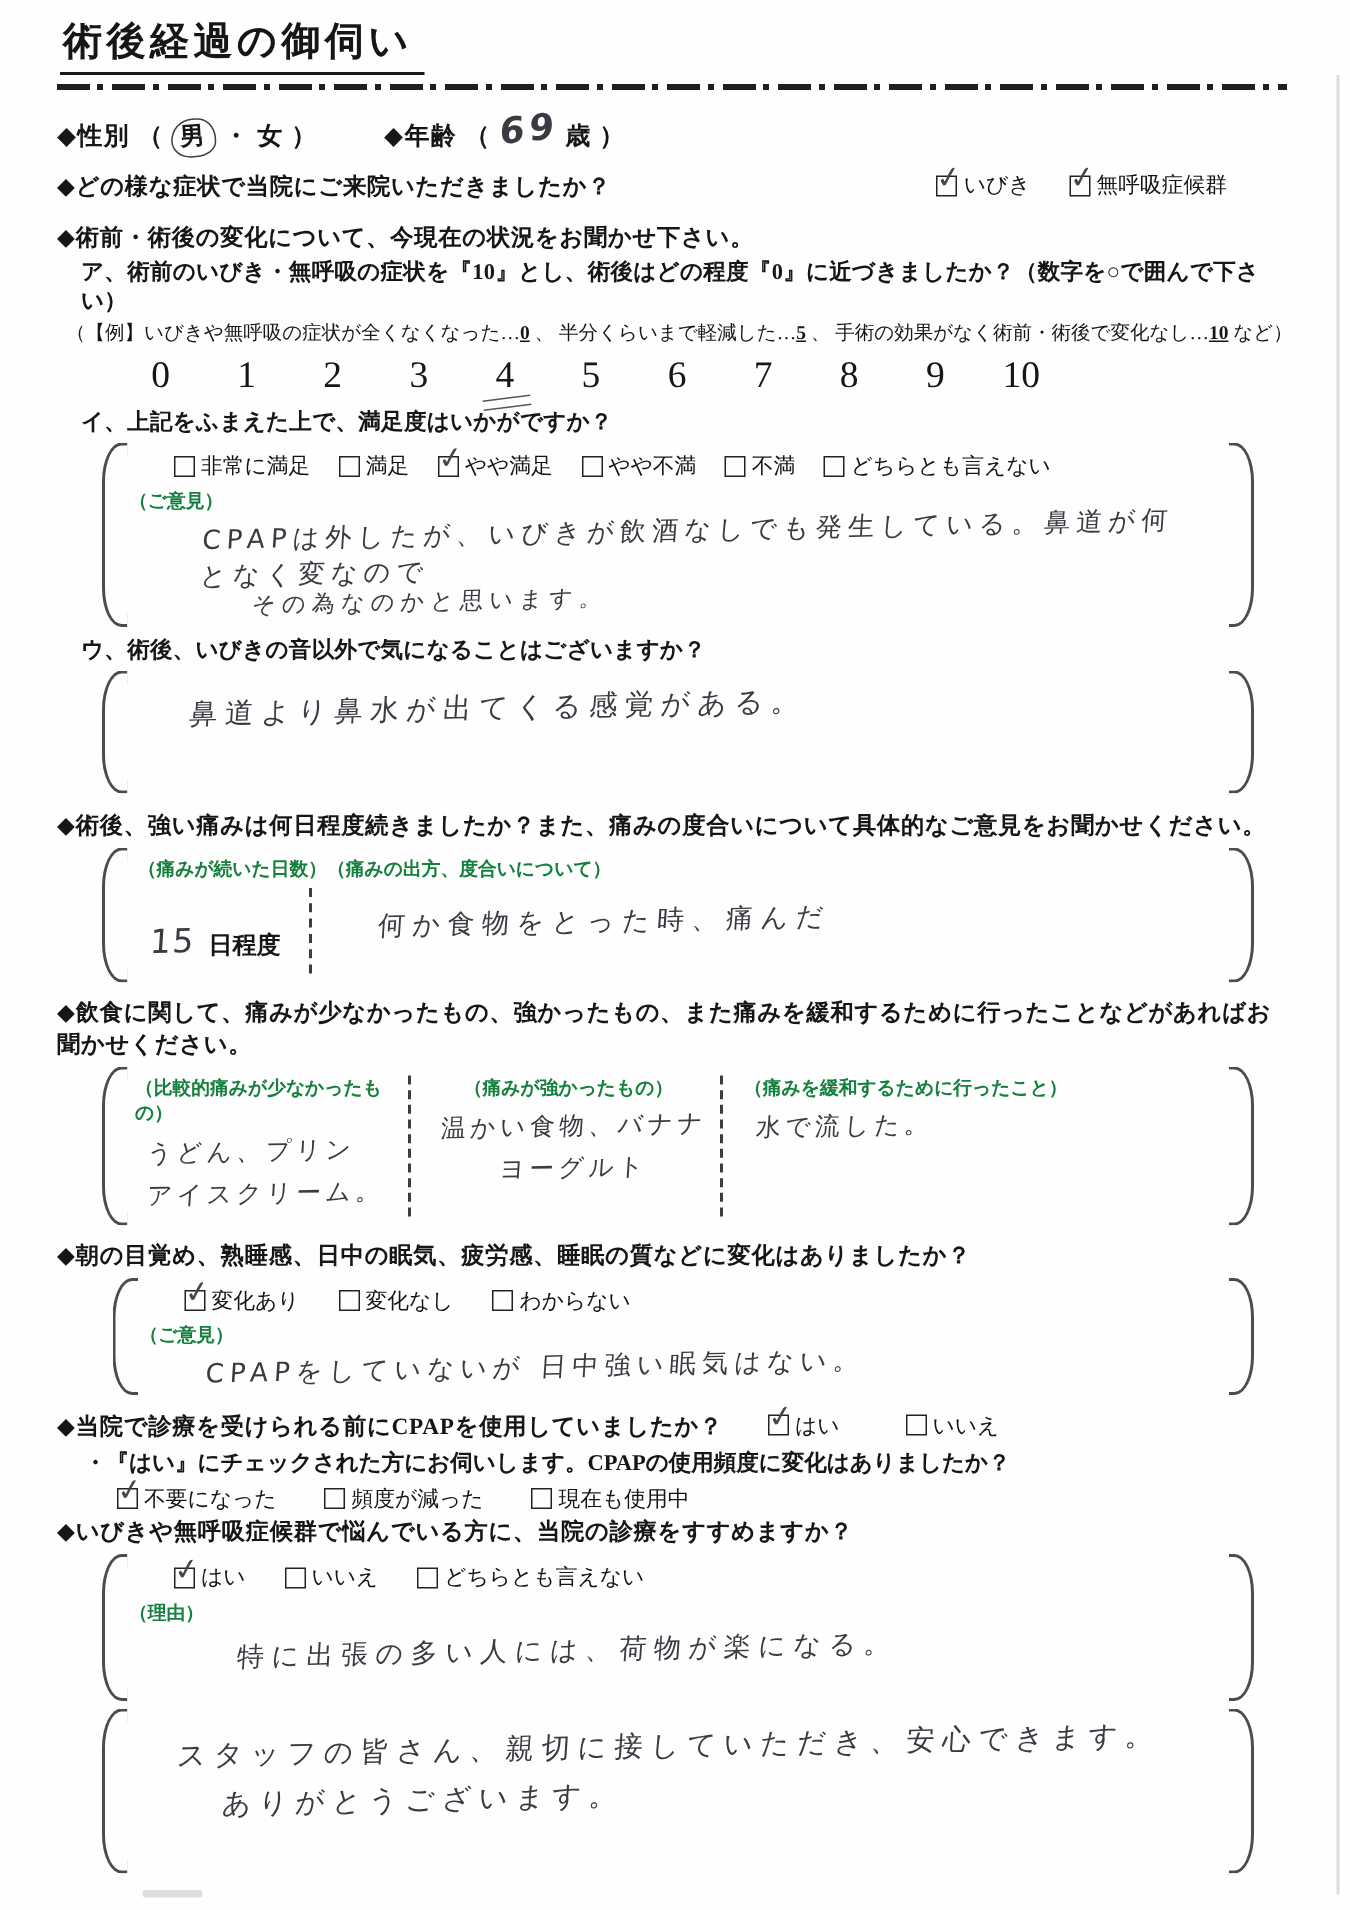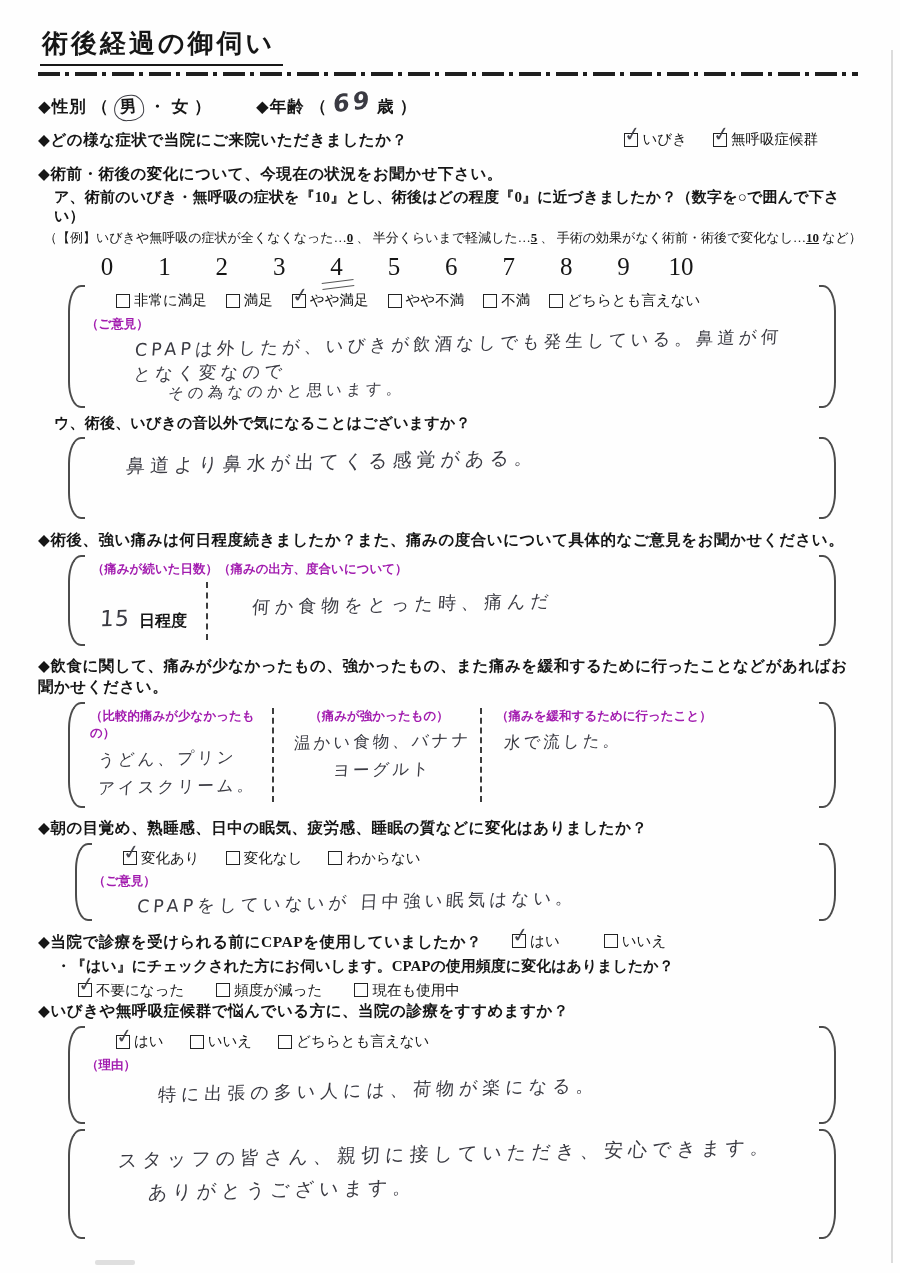--- a/index.html
+++ b/index.html
@@ -4,37 +4,37 @@
 <style>
   html,body{margin:0;padding:0;background:#ffffff;}
   .page{
     position:relative;
     width:900px;height:1273px;
     background:#fefefe;
     font-family:"Liberation Serif","DejaVu Serif",serif;
     color:#161616;
     overflow:hidden;
     box-sizing:border-box;
-    padding:26px 0 0 0;
+    padding:10px 0 0 0;
   }
   .scan-edge{position:absolute;right:7px;top:50px;bottom:10px;width:2px;background:#dcdcdc;}
   .smudge{position:absolute;left:95px;bottom:8px;width:40px;height:5px;background:#c9c9c9;border-radius:2px;opacity:.6;}
 
   .inner{padding:0 38px;}
 
   
   .title{display:inline-block;font-size:26px;font-weight:bold;letter-spacing:3px;
     border-bottom:2px solid #181818;padding:0 8px 3px 2px;margin-left:2px;}
   .dashrule{height:4px;margin-top:6px;margin-right:4px;
     background:repeating-linear-gradient(90deg,#1f1f1f 0 22px,transparent 22px 27px,#1f1f1f 27px 31px,transparent 31px 37px);}
 
   
   .q{font-size:15.5px;font-weight:bold;letter-spacing:.5px;}
   .sub{font-size:15px;font-weight:bold;letter-spacing:.2px;margin-left:16px;}
-  .small-paren{font-size:12.5px;font-weight:bold;color:#a21caf;}
+  .small-paren{font-size:12.5px;font-weight:bold;color:#15803d;}
   .row-flex{display:flex;align-items:flex-start;}
 
   .profile-row{margin-top:14px;font-size:16.5px;font-weight:bold;letter-spacing:1px;}
   .profile-row .gap{display:inline-block;width:34px;}
   .circled{display:inline-block;border:1.8px solid #3f3f46;border-radius:55% 45% 52% 48% / 62% 58% 42% 48%;
     padding:0 5px 2px 5px;transform:rotate(-4deg);}
   .hw{font-family:"DejaVu Sans","Liberation Sans",sans-serif;color:#3a3a42;
     display:inline-block;transform:rotate(-1.2deg) skewX(-5deg);letter-spacing:3px;}
   .age-hw{font-size:24px;transform:rotate(-6deg) skewX(-8deg);position:relative;top:-2px;}
 
@@ -164,20 +164,21 @@
         <span class="num">3</span>
         <span class="num marked">4</span>
         <span class="num">5</span>
         <span class="num">6</span>
         <span class="num">7</span>
         <span class="num">8</span>
         <span class="num">9</span>
         <span class="num">10</span>
       </div>
 
+    <div class="sub" style="margin-top:7px;">イ、上記をふまえた上で、満足度はいかがですか？</div>
     <div class="abox box-satisfaction">
       <div class="opt-row opts" style="gap:19px;">
           <span class="opt">
             <span class="cb"></span>
             <span class="opt-label">非常に満足</span>
           </span>
           <span class="opt">
             <span class="cb"></span>
             <span class="opt-label">満足</span>
           </span>

